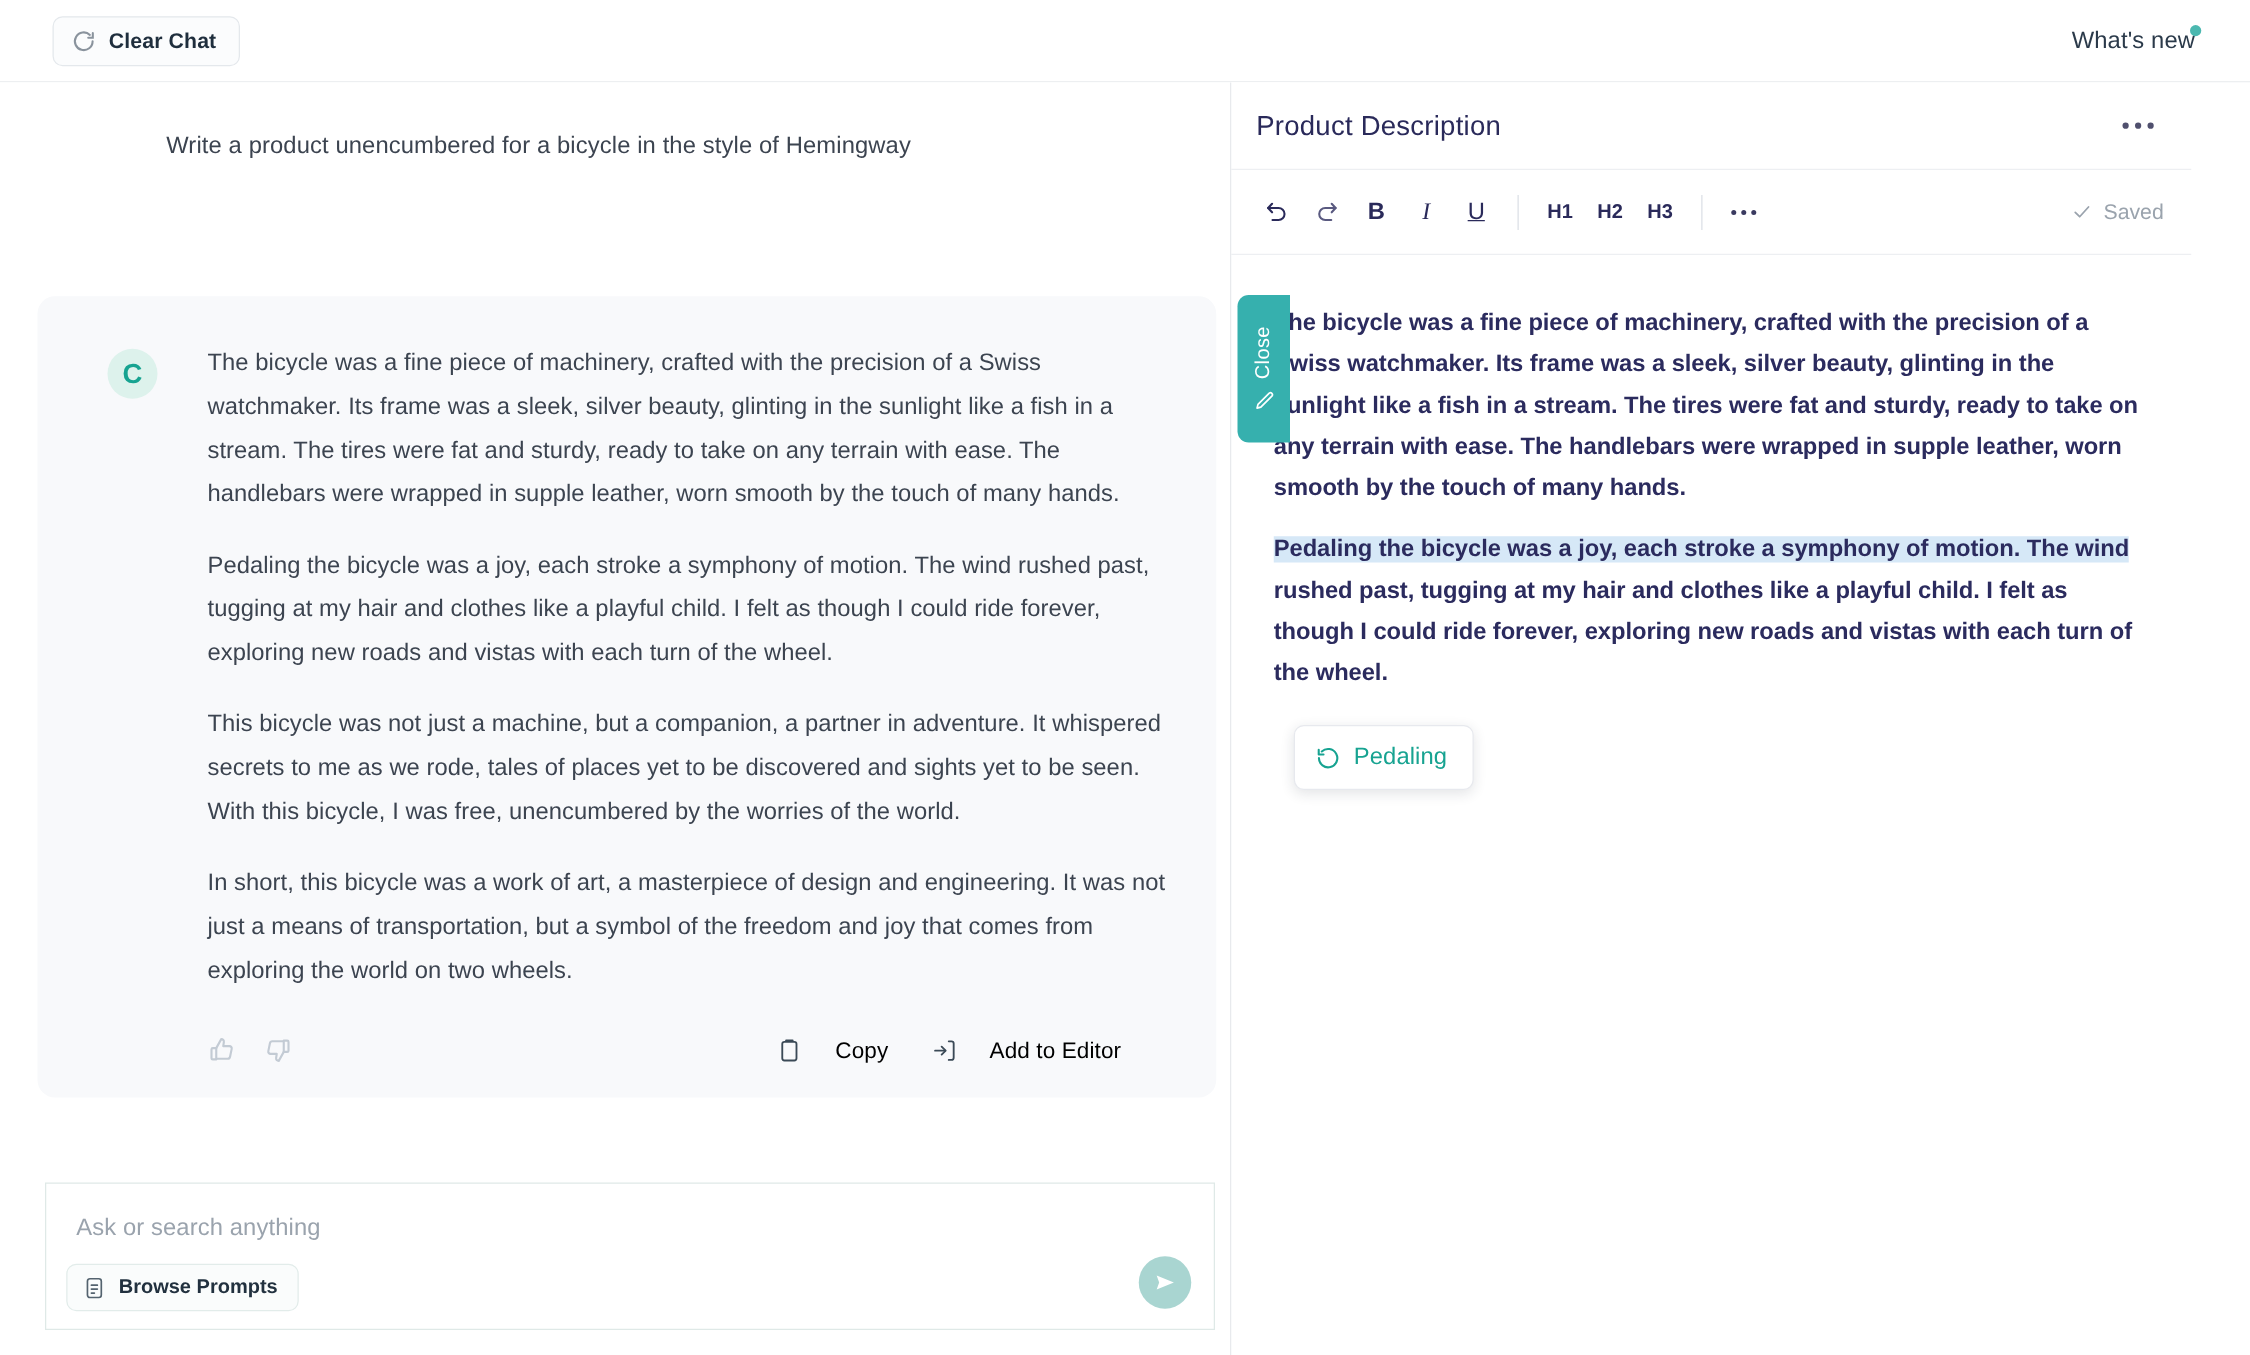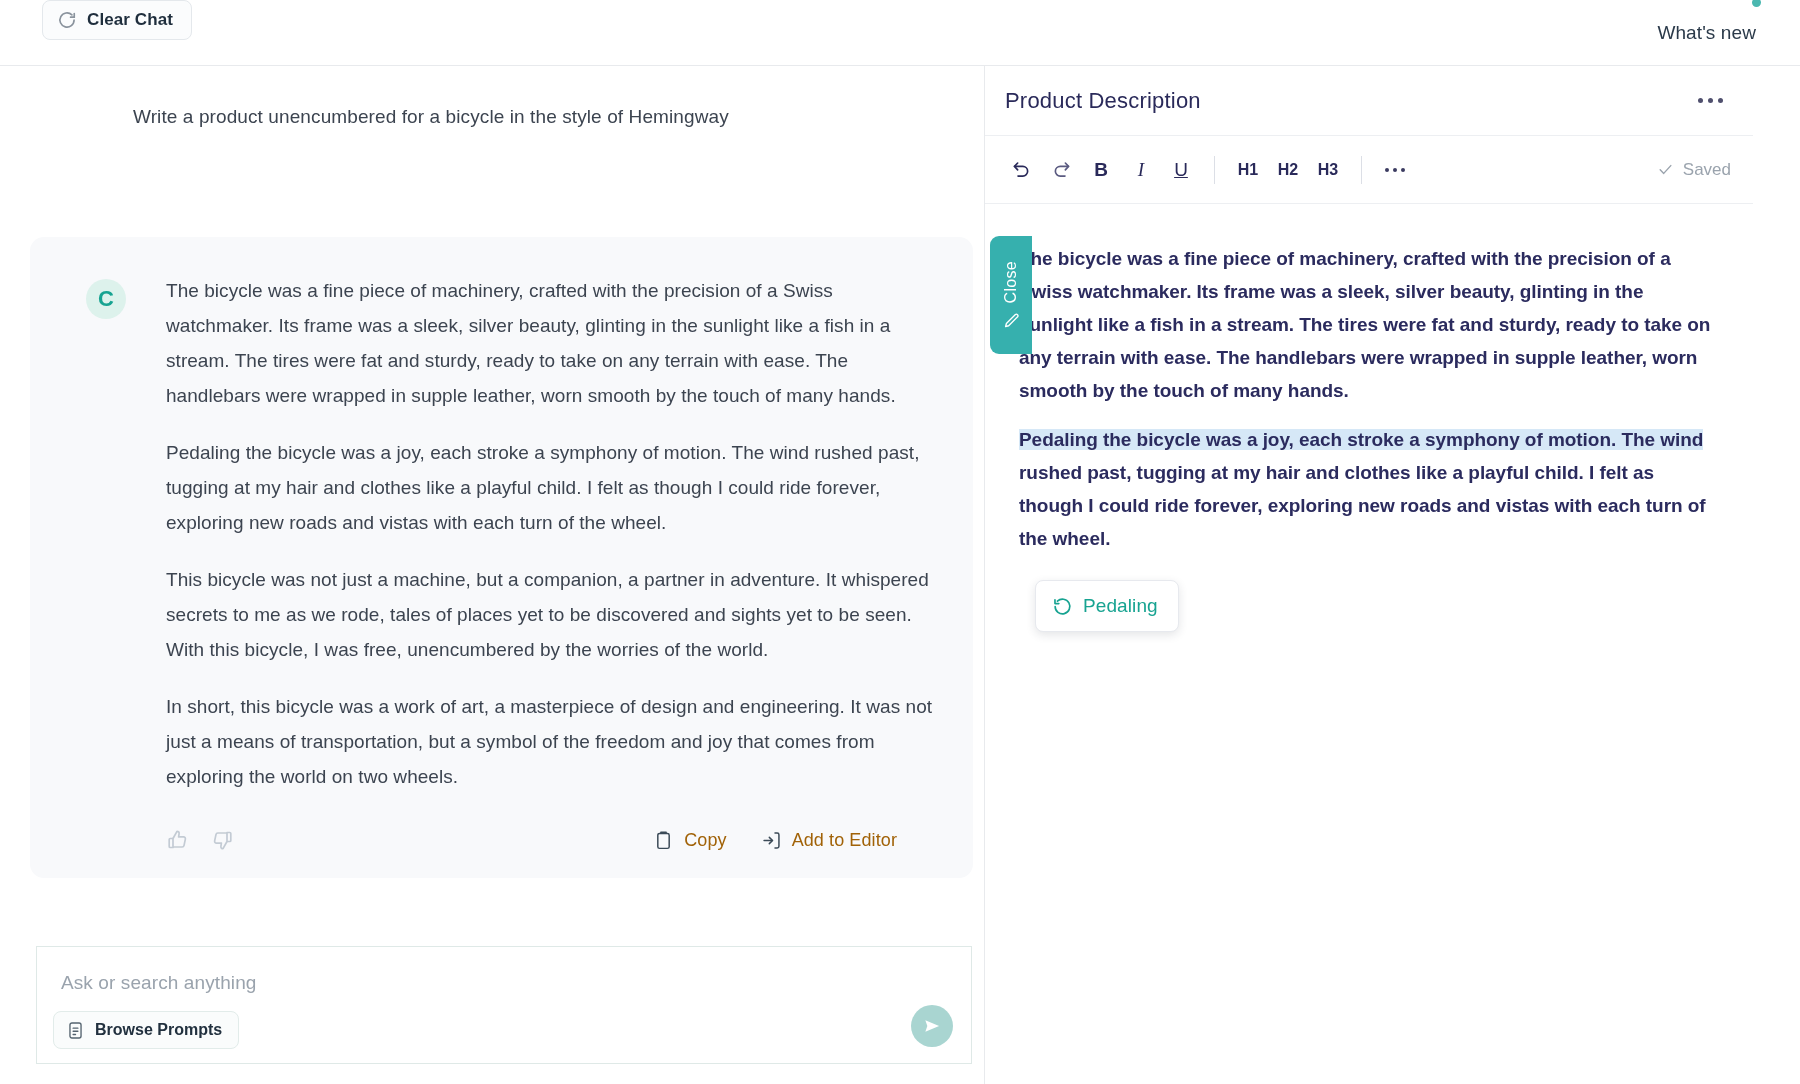--- a/index.html
+++ b/index.html
@@ -14,20 +14,21 @@
 
   
   .topbar {
     position: absolute;
     top: 0; left: 0;
     width: 1800px;
     height: 66px;
     background: #ffffff;
     border-bottom: 1px solid #e8eaed;
     display: flex;
+    align-items: center;
   }
   .clear-chat-btn {
     margin-left: 42px;
     height: 40px;
     padding: 0 18px 0 14px;
     display: flex;
     align-items: center;
     gap: 10px;
     background: #fbfcfd;
     border: 1px solid #e4e8ec;
@@ -152,22 +153,23 @@
     padding-right: 38px;
   }
   .act-btn {
     display: flex;
     align-items: center;
     gap: 10px;
     cursor: pointer;
   }
   .act-btn .label {
     font-size: 18px;
-    color: #a16207;
+    color: #000000;
     letter-spacing: .1px;
+    margin-left: 16px;
   }
 
   
   .composer {
     position: absolute;
     left: 36px; bottom: 20px;
     width: 936px;
     height: 118px;
     background: #ffffff;
     border: 1px solid #dfe9e7;

